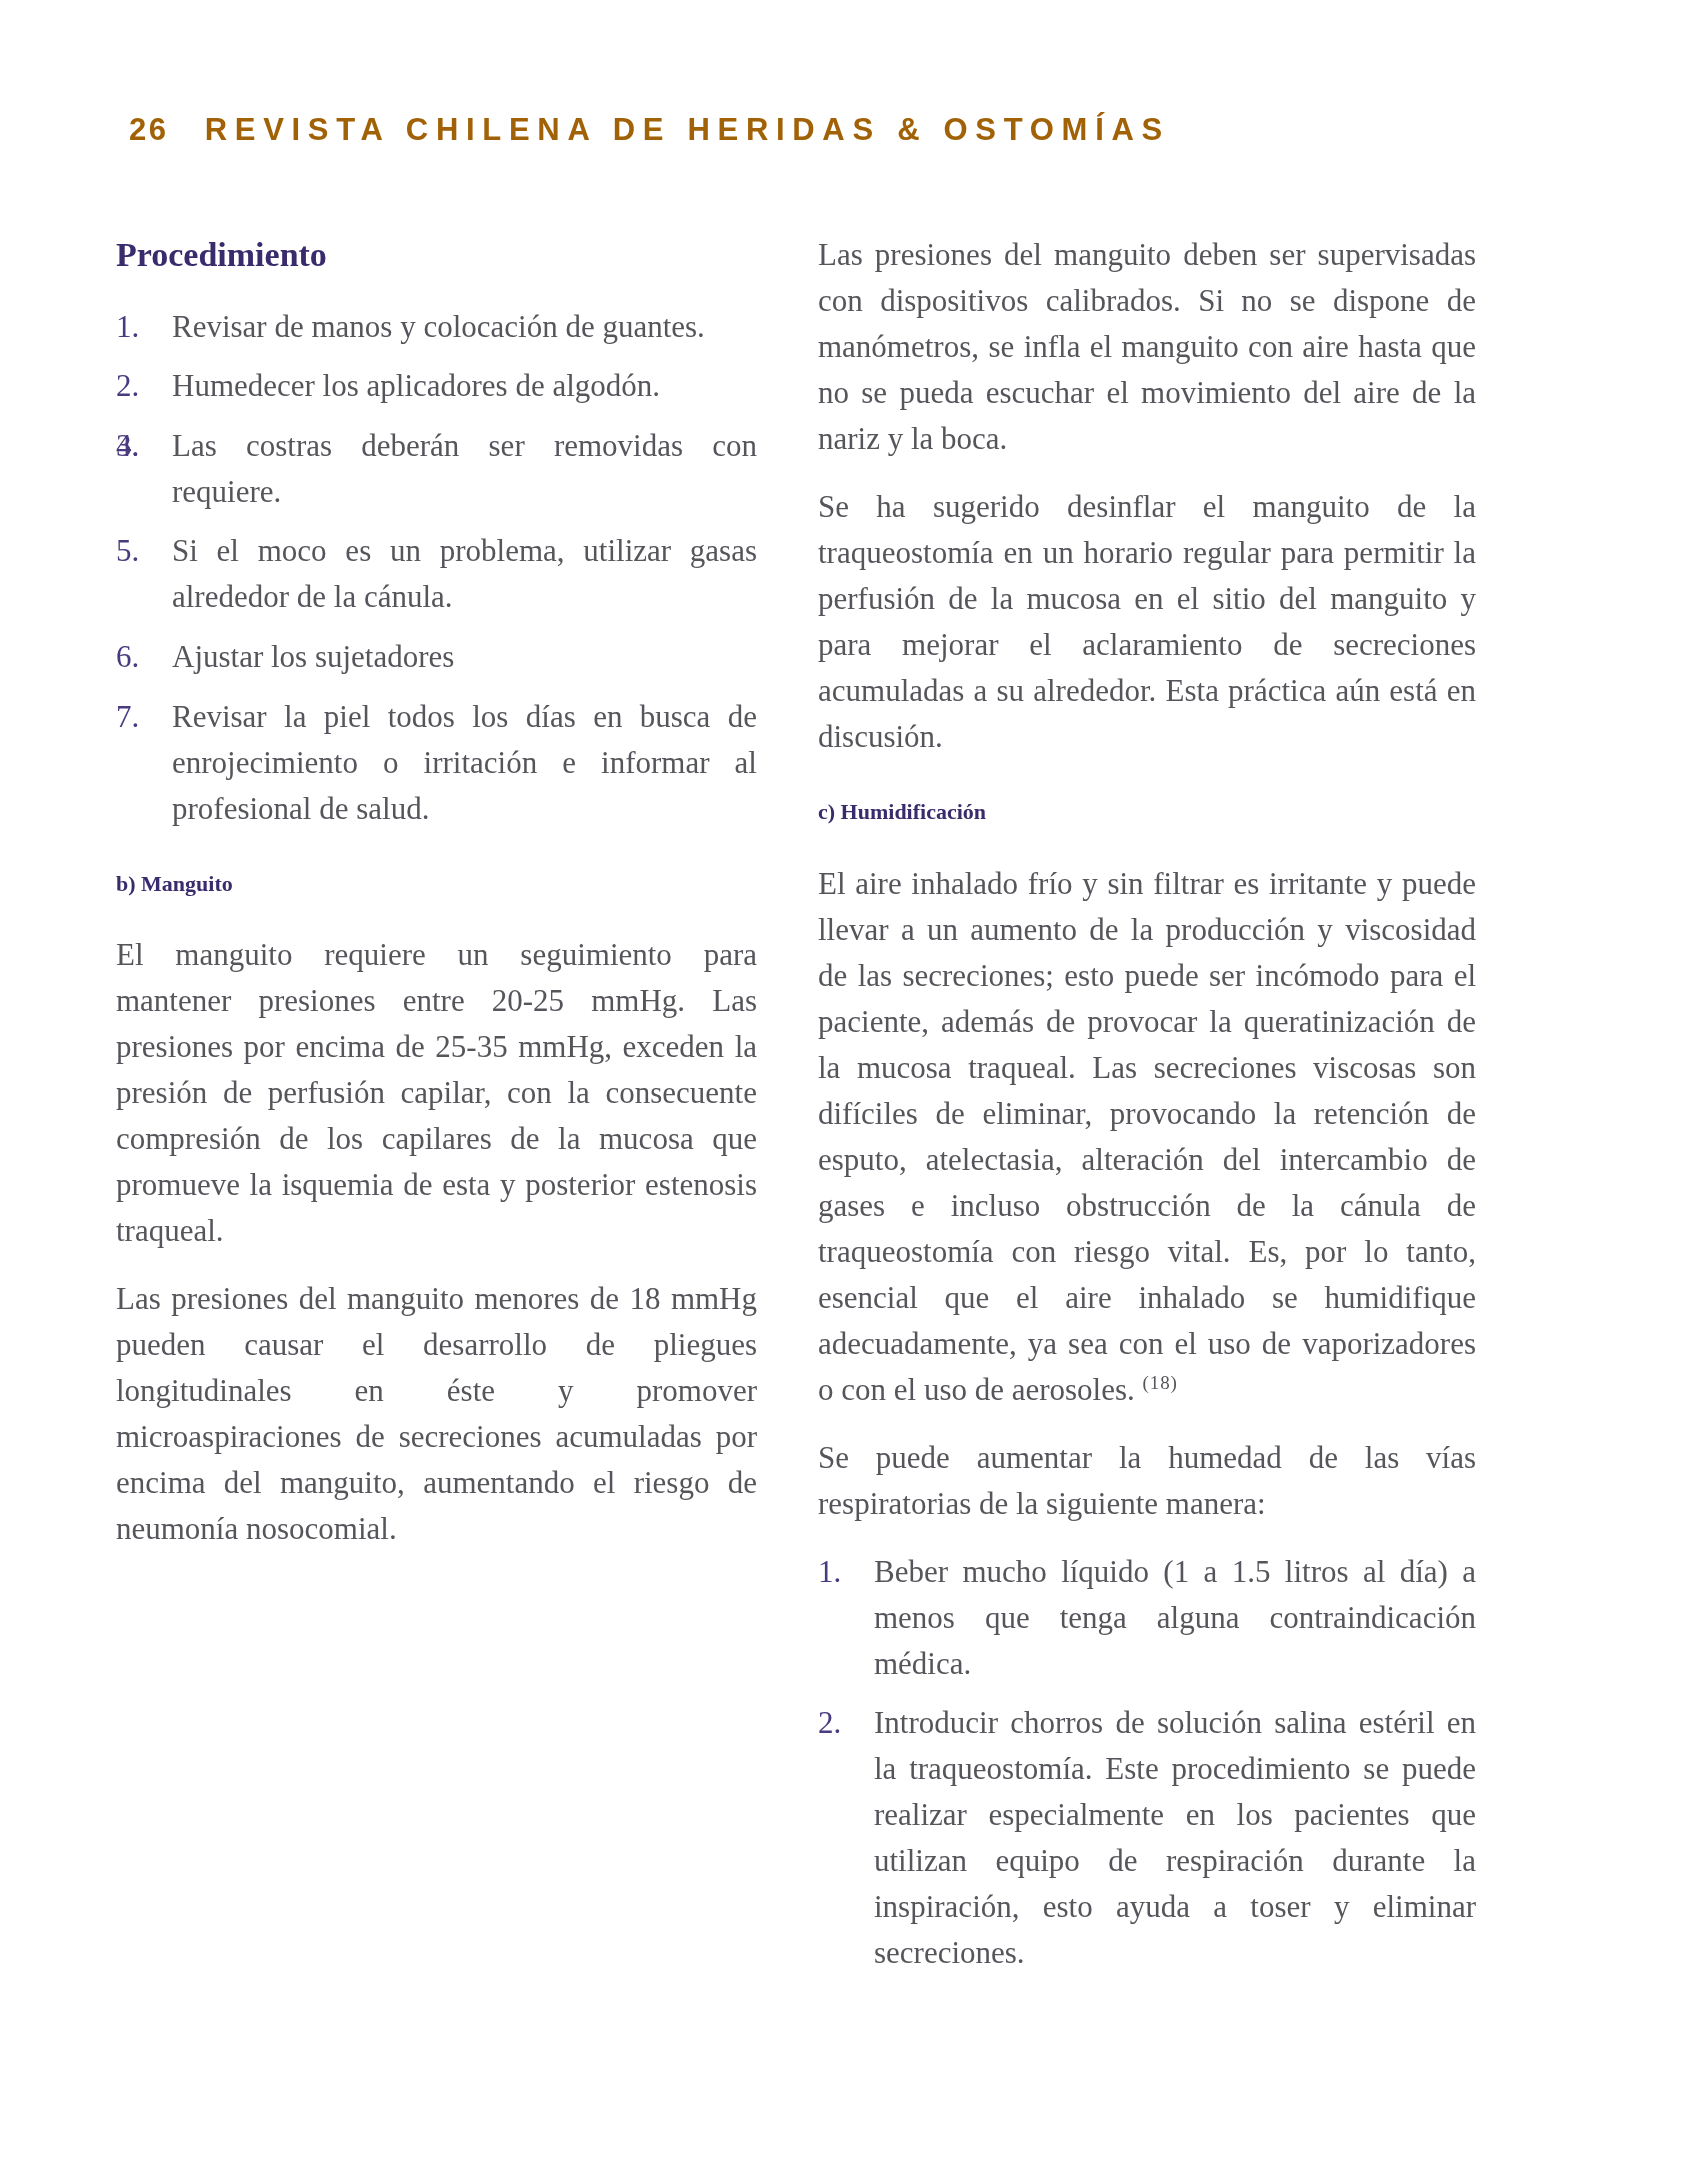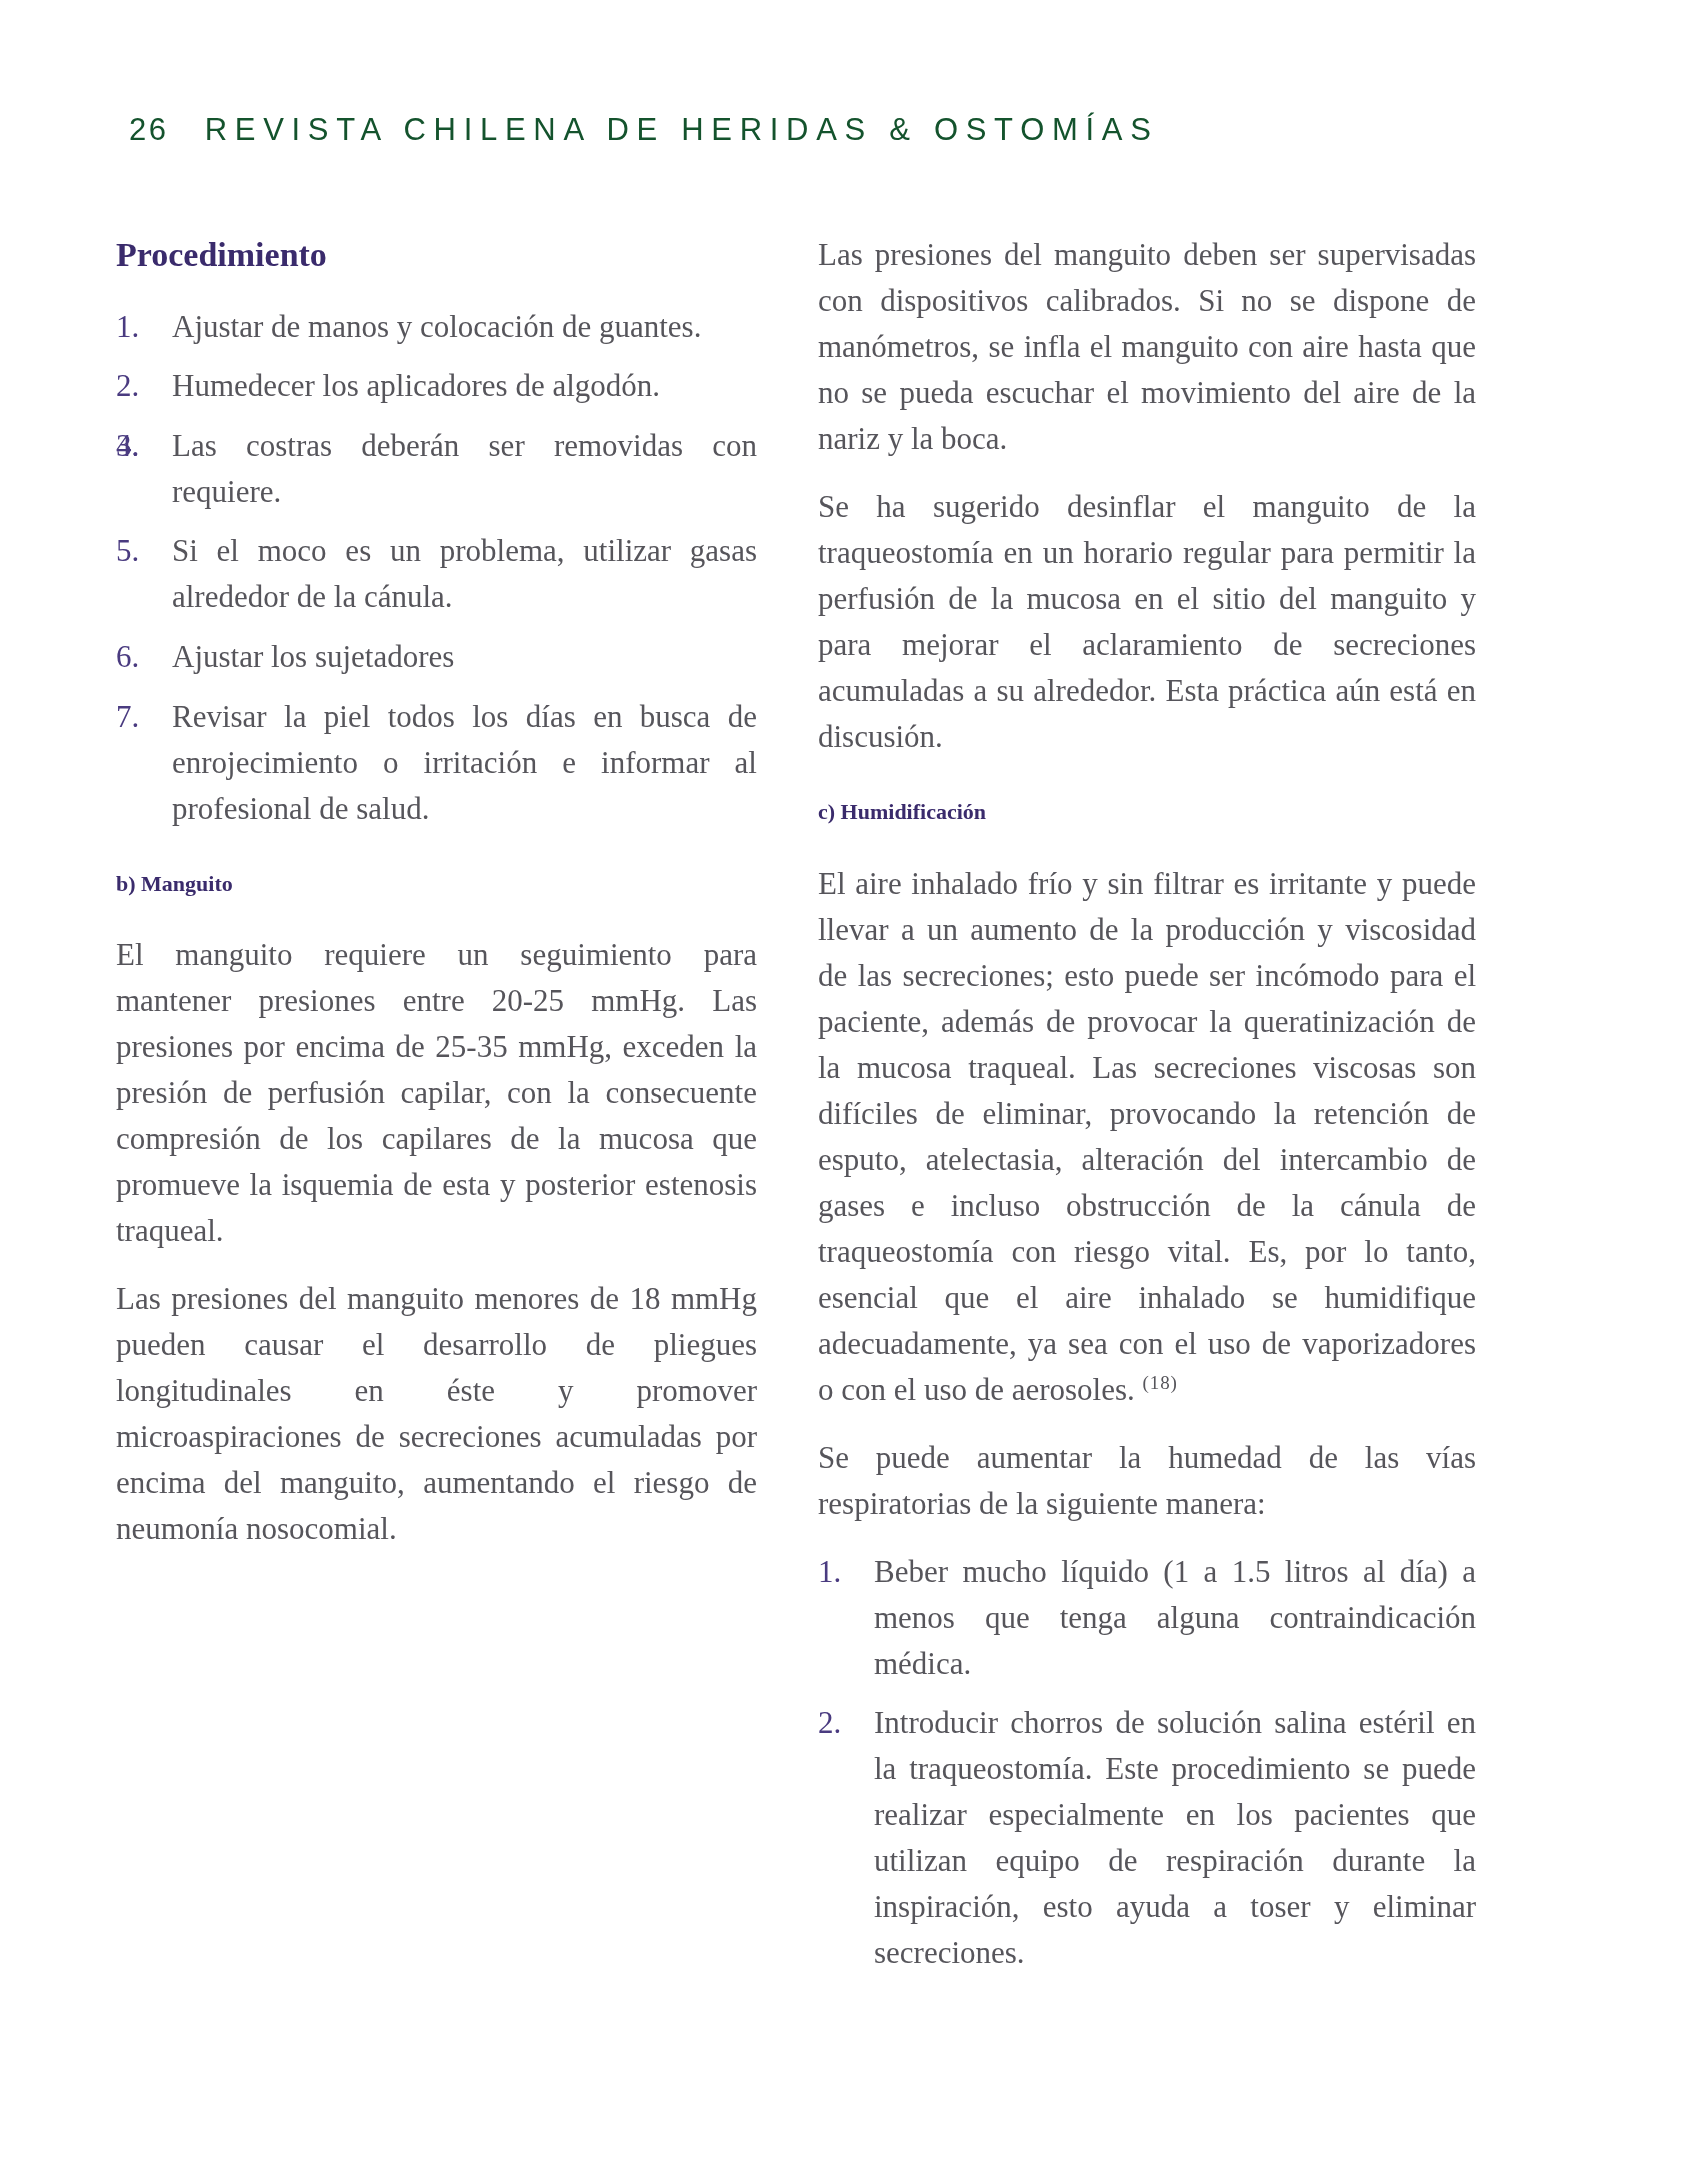--- a/index.html
+++ b/index.html
@@ -16,23 +16,23 @@
     overflow: hidden;
     font-family: "Liberation Serif", "DejaVu Serif", serif;
   }
   
   .page-header {
     position: absolute;
     left: 129px;
     top: 112px;
     font-family: "Liberation Sans", sans-serif;
     font-size: 31px;
-    font-weight: 400;
+    font-weight: 700;
     letter-spacing: 7.7px;
-    color: #14532d;
+    color: #a16207;
     white-space: nowrap;
   }
   .page-number {
     letter-spacing: 2.6px;
     margin-right: 36px;
   }
   
   .col {
     position: absolute;
     top: 232px;
@@ -97,21 +97,21 @@
   </header>
 
   <section class="col col-left">
 
     <h2 class="heading">Procedimiento</h2>
 
     <ol class="steps">
 
         <li class="step">
           <span class="num">1.</span>
-          <span class="txt">Ajustar de manos y colocación de guantes.</span>
+          <span class="txt">Revisar de manos y colocación de guantes.</span>
         </li>
 
         <li class="step">
           <span class="num">2.</span>
           <span class="txt">Humedecer los aplicadores de algodón.</span>
         </li>
 
         <li class="step">
           <span class="num">3.</span>
         </li>

